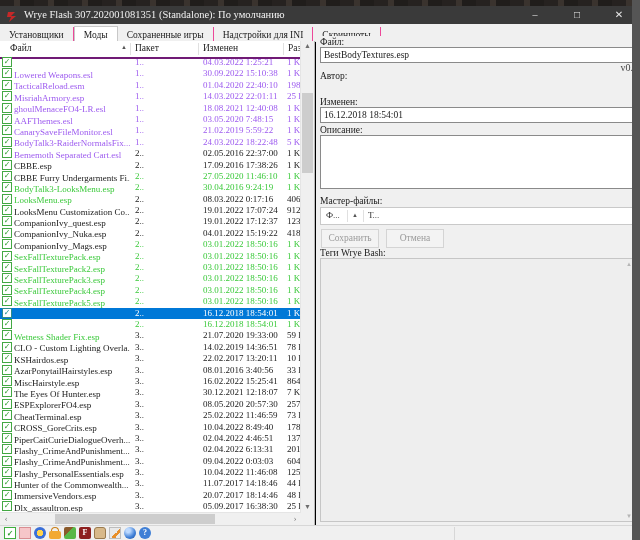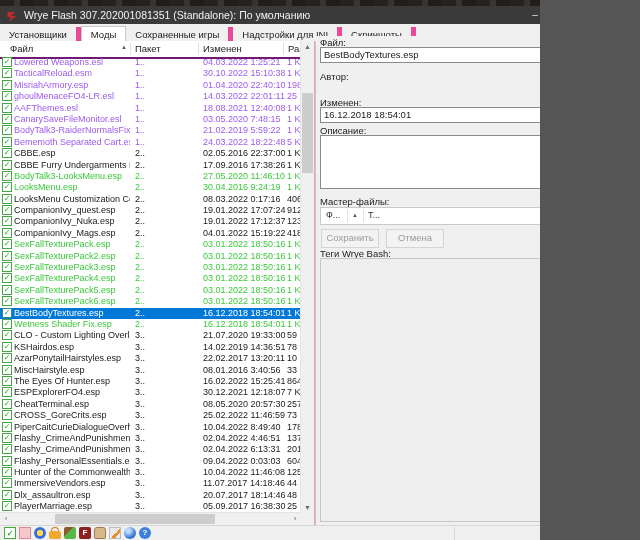--- a/index.html
+++ b/index.html
@@ -1,45 +1,45 @@
 <!DOCTYPE html>
 <html><head>
 <meta charset="utf-8">
 <style>
   html,body{margin:0;padding:0;background:#555;}
-  .screen{position:relative;width:540px;height:540px;background:#f9a8d4;overflow:hidden;
-          font-family:Liberation Sans, sans-serif;-webkit-font-smoothing:antialiased;}
+  .screen{position:relative;width:632px;height:540px;background:#000000;overflow:hidden;
+          font-family:Liberation Serif, serif;-webkit-font-smoothing:antialiased;}
   
   .bg-strip{position:absolute;left:0;top:0;width:640px;height:6px;
             background:repeating-linear-gradient(90deg,#262220 0 14px,#3a332e 14px 20px,#201d1b 20px 34px);}
   
   .titlebar{position:absolute;left:0;top:6px;width:640px;height:18px;background:#3a3a3a;color:#fff;}
   .app-icon{position:absolute;left:6px;top:3px;width:12px;height:12px;}
   .title-text{position:absolute;left:24px;top:0;line-height:18px;font-size:10.5px;color:#f2f2f2;white-space:nowrap;}
   .win-controls{position:absolute;right:0;top:0;height:18px;display:flex;}
   .win-btn{width:42px;height:18px;text-align:center;line-height:17px;font-size:10px;color:#e8e8e8;}
   
   .tabbar{position:absolute;left:0;top:24px;width:640px;height:17px;background:#f0f0f0;border-bottom:1px solid #d9d9d9;}
   .tab{display:inline-block;height:14px;padding:1px 9px 0 9px;font-size:9.5px;color:#1a1a1a;
-       border-right:5px solid #ec4899;line-height:14px;}
+       border-right:1px solid #ec4899;line-height:14px;}
   .tab.active{background:#fff;border:1px solid #c8c8c8;border-bottom:1px solid #fff;position:relative;top:0;}
   
   .list-panel{position:absolute;left:0;top:41px;width:315px;height:484px;background:#fff;
               border-right:1px solid #b9b9b9;box-sizing:border-box;}
   .list-header{position:absolute;left:0;top:0;right:13px;height:16px;background:#fff;border-bottom:2px solid #701a75;
                font-size:9.5px;color:#222;}
   .hcell{position:absolute;top:2px;white-space:nowrap;}
   .hsep{position:absolute;top:2px;bottom:2px;width:1px;background:#e0e0e0;}
   .sort-arrow{position:absolute;top:3px;font-size:6px;color:#555;}
   .rows{position:absolute;left:0;top:16px;right:13px;bottom:12px;overflow:hidden;}
   .row{position:relative;height:11.4px;font-size:9px;line-height:11.5px;white-space:nowrap;}
   .row span{position:absolute;top:0;overflow:hidden;}
   .cb{position:absolute;left:2px;top:1.5px;width:8px;height:8px;background:#fff;border:1px solid #43a843;
       color:#2f9e2f;font-size:8px;line-height:8px;text-align:center;box-sizing:content-box;}
-  .cell-name{left:14px;width:116px;}
+  .cell-name{left:14px;width:116px;margin-top:13px;}
   .cell-pkg{left:135px;width:60px;}
   .cell-date{left:203px;width:83px;}
   .cell-size{left:287px;width:15px;}
   .c-esl{color:#9d5bef;}
   .c-mergeable{color:#3bc93b;}
   .c-normal{color:#1a1a1a;}
   .row.selected{background:#0078d7;}
   .row.selected .cell-name,.row.selected .cell-pkg,.row.selected .cell-date,.row.selected .cell-size{color:#fff;}
   .row.selected .cb{border-color:#2e8b8b;color:#1d8b8b;}
   
@@ -125,21 +125,21 @@
           <span class="cb">✓</span>
           <span class="cell-name c-esl">Lowered Weapons.esl</span>
           <span class="cell-pkg c-esl">1..</span>
           <span class="cell-date c-esl">04.03.2022 1:25:21</span>
           <span class="cell-size c-esl">1 KB</span>
         </div>
         <div class="row">
           <span class="cb">✓</span>
           <span class="cell-name c-esl">TacticalReload.esm</span>
           <span class="cell-pkg c-esl">1..</span>
-          <span class="cell-date c-esl">30.10.2022 15:10:38</span>
+          <span class="cell-date c-esl">30.09.2022 15:10:38</span>
           <span class="cell-size c-esl">1 KB</span>
         </div>
         <div class="row">
           <span class="cb">✓</span>
           <span class="cell-name c-esl">MisriahArmory.esp</span>
           <span class="cell-pkg c-esl">1..</span>
           <span class="cell-date c-esl">01.04.2020 22:40:10</span>
           <span class="cell-size c-esl">1989</span>
         </div>
         <div class="row">

